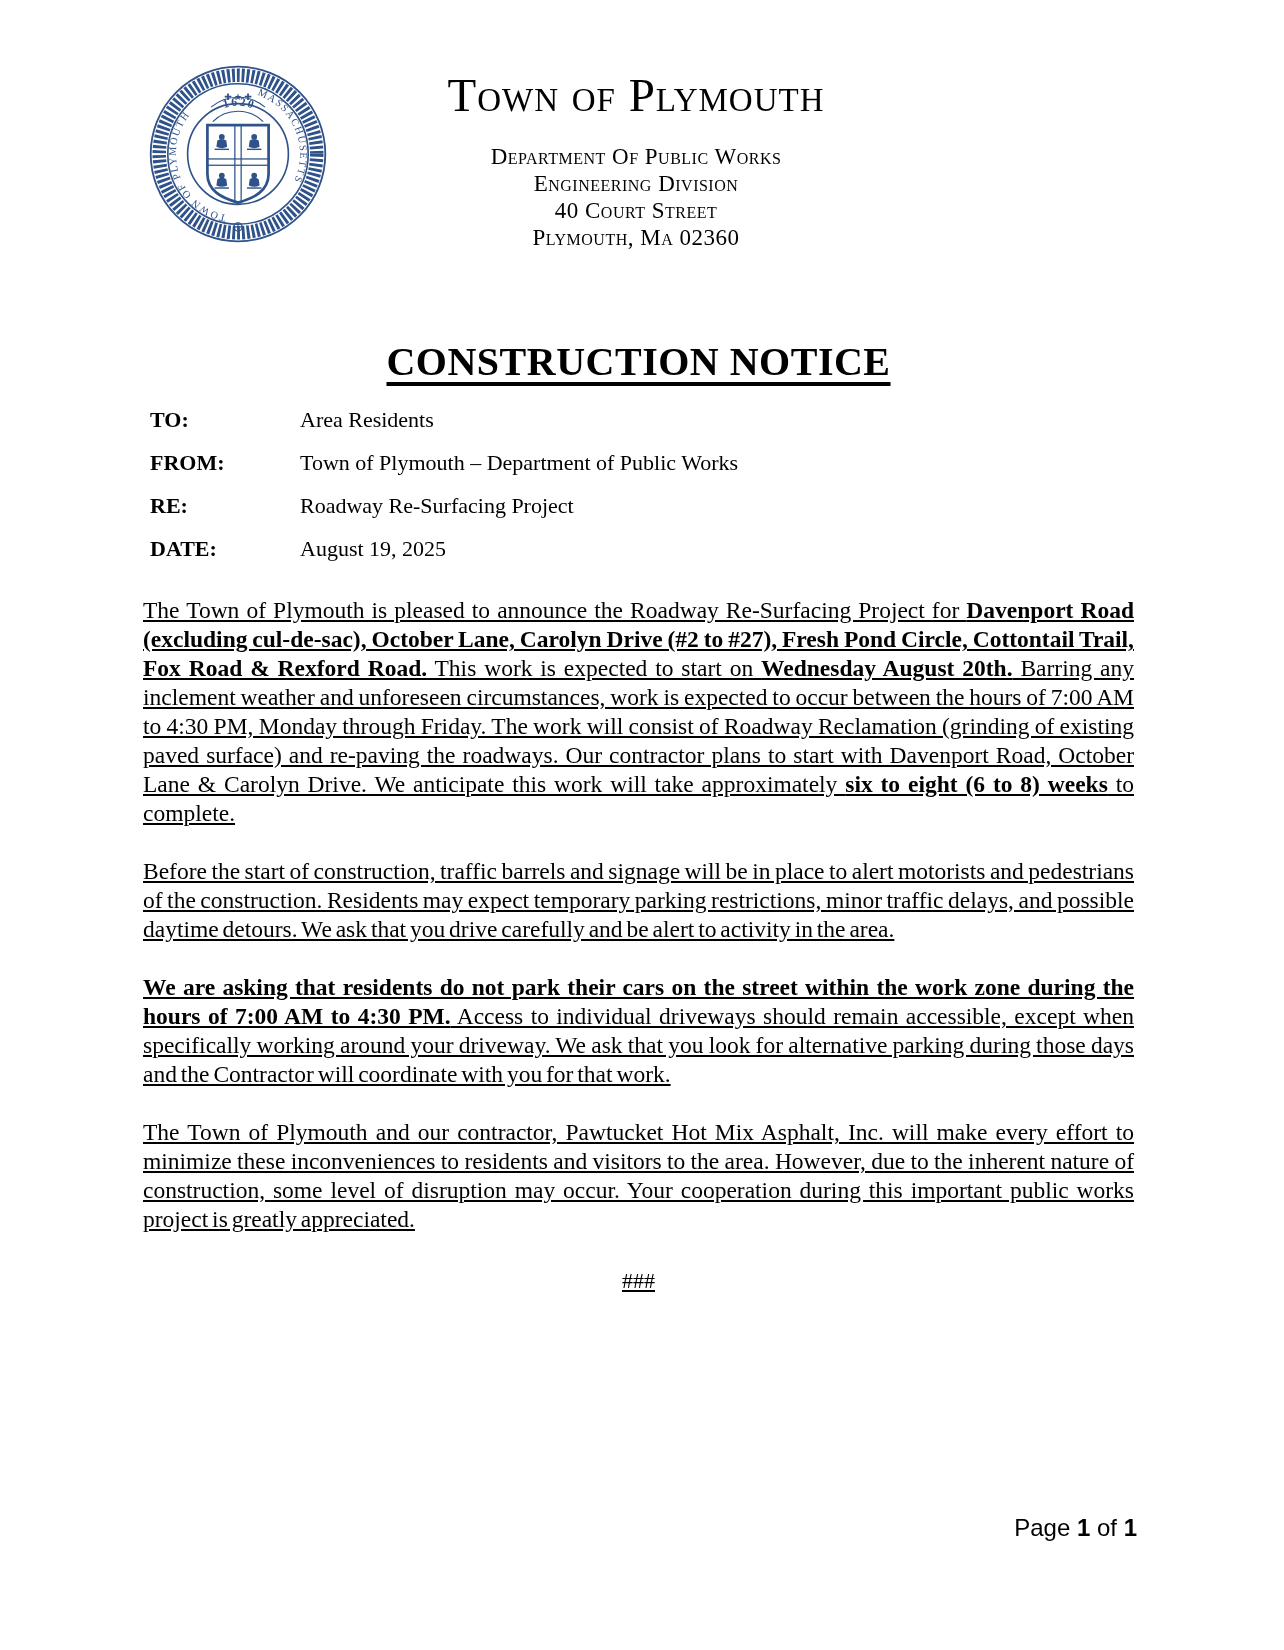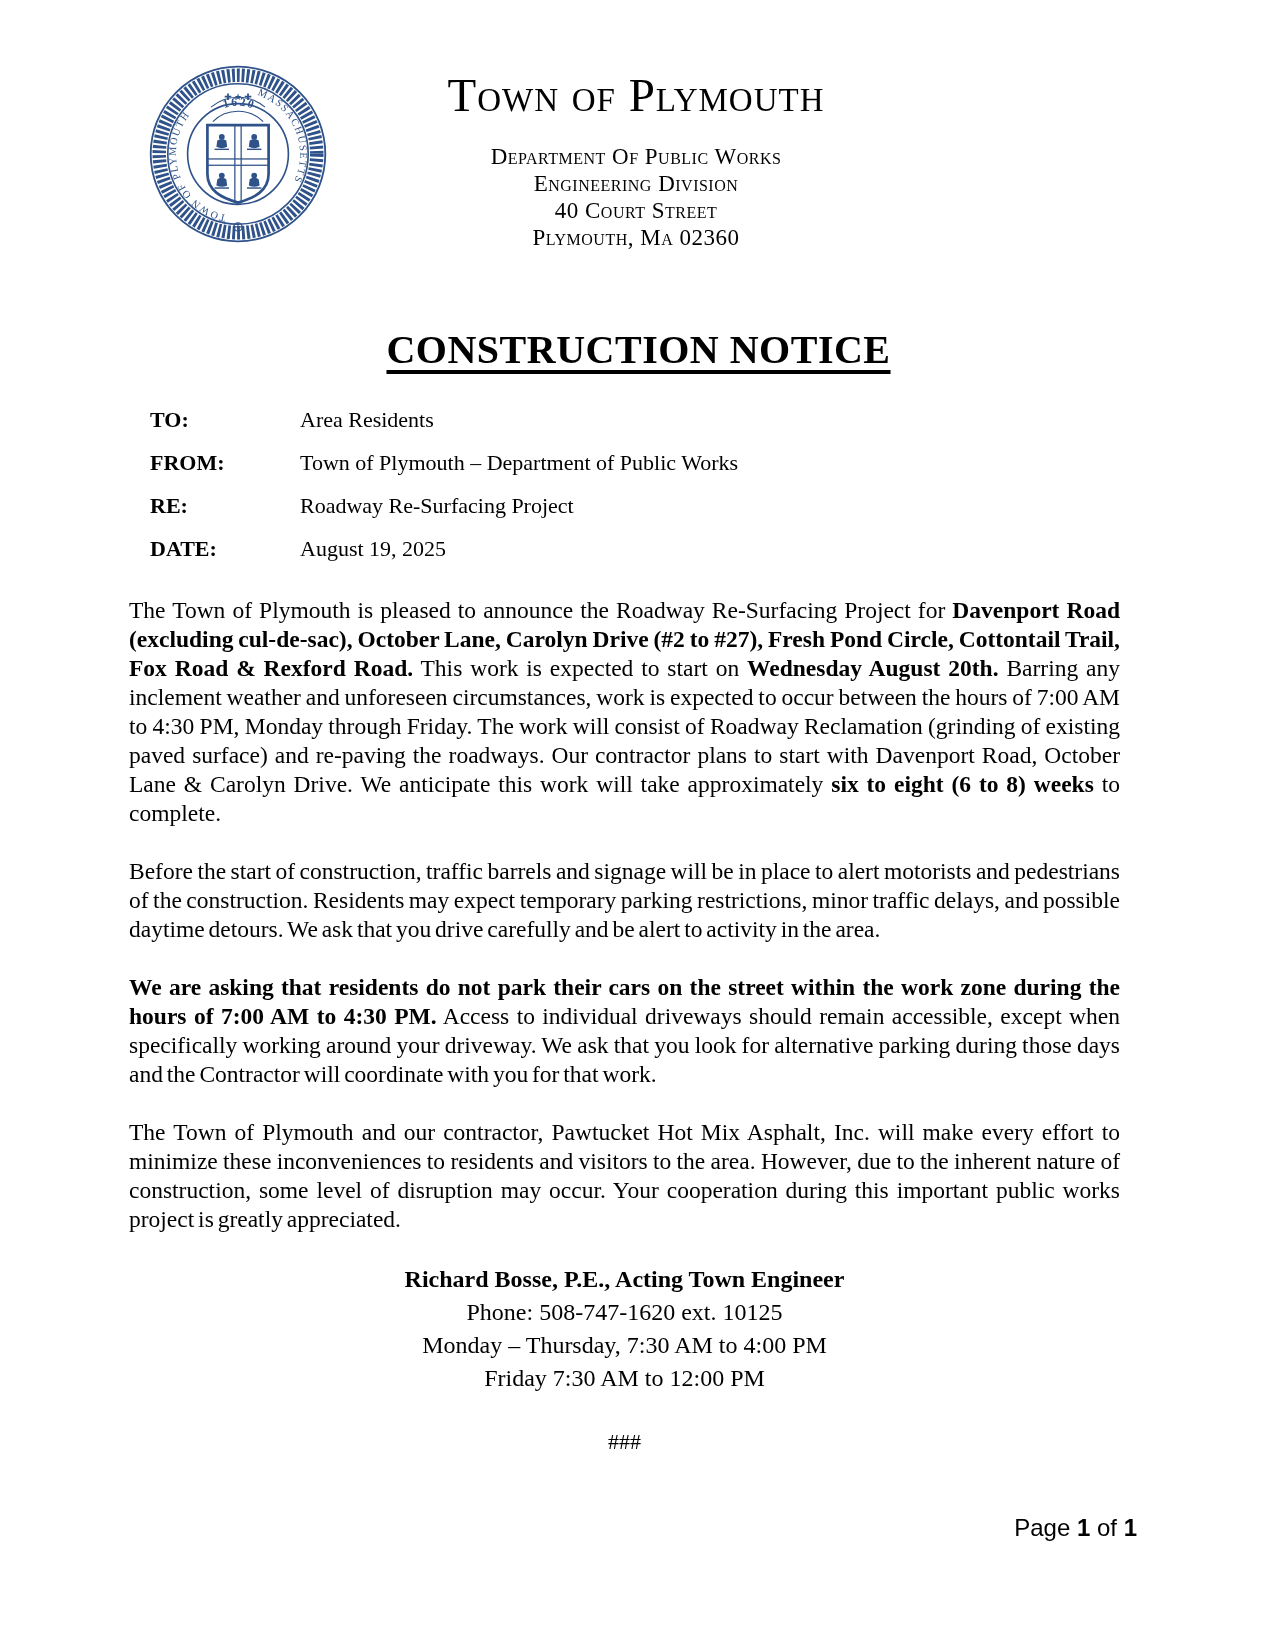--- a/index.html
+++ b/index.html
@@ -10,33 +10,33 @@
   
   .seal{position:absolute;left:148px;top:64px;width:180px;height:180px;}
   .header-text{position:absolute;left:330px;top:70px;width:612px;text-align:center;}
   .org-title{
     font-size:47px;font-variant:small-caps;letter-spacing:1px;line-height:1.08;
   }
   .org-line{font-size:23px;font-variant:small-caps;line-height:27px;letter-spacing:0.5px;}
   .org-lines{margin-top:22px;}
   
   .notice-title{
-    position:absolute;top:326px;left:143px;width:991px;margin:0;
+    position:absolute;top:338px;left:143px;width:991px;margin:0;
     text-align:center;font-size:40px;font-weight:bold;letter-spacing:0.5px;
   }
   .notice-title .underline{
     text-decoration:underline;text-decoration-thickness:4px;text-underline-offset:7px;
   }
   
   .meta{position:absolute;top:404px;left:150px;width:984px;}
   .meta-row{display:flex;font-size:22px;line-height:31px;margin-bottom:12px;}
   .meta-label{font-weight:bold;width:150px;flex:0 0 150px;}
   .meta-value{flex:1;}
   
-  .content{position:absolute;top:596px;left:129px;width:991px;}
+  .content{position:absolute;top:596px;left:143px;width:991px;text-decoration:underline;}
   .para{margin:0 0 29px 0;font-size:23.5px;line-height:29px;}
   .para-justify{text-align:justify;text-justify:inter-word;word-spacing:-2px;}
   .para-left{text-align:left;}
   .contact{text-align:center;margin-top:4px;}
   .contact p{margin:0;font-size:24px;line-height:33px;}
   .contact .contact-name{font-weight:bold;}
   .closing{margin:34px 0 0 0;text-align:center;font-size:22px;}
   
   .footer{
     position:absolute;right:147px;bottom:108px;
@@ -131,26 +131,20 @@
     </section>
 
   <section class="content">
     <div id="body-paragraphs">
         <p class="para para-justify"><span>The Town of Plymouth is pleased to announce the Roadway Re-Surfacing Project for </span><b>Davenport Road (excluding cul-de-sac), October Lane, Carolyn Drive (#2 to #27), Fresh Pond Circle, Cottontail Trail, Fox Road &amp; Rexford Road.</b><span> This work is expected to start on </span><b>Wednesday August 20th.</b><span> Barring any inclement weather and unforeseen circumstances, work is expected to occur between the hours of 7:00 AM to 4:30 PM, Monday through Friday. The work will consist of Roadway Reclamation (grinding of existing paved surface) and re-paving the roadways. Our contractor plans to start with Davenport Road, October Lane &amp; Carolyn Drive. We anticipate this work will take approximately </span><b>six to eight (6 to 8) weeks</b><span> to complete.</span></p>
         <p class="para para-justify"><span>Before the start of construction, traffic barrels and signage will be in place to alert motorists and pedestrians of the construction. Residents may expect temporary parking restrictions, minor traffic delays, and possible daytime detours. We ask that you drive carefully and be alert to activity in the area.</span></p>
         <p class="para para-justify"><b>We are asking that residents do not park their cars on the street within the work zone during the hours of 7:00 AM to 4:30 PM.</b><span> Access to individual driveways should remain accessible, except when specifically working around your driveway. We ask that you look for alternative parking during those days and the Contractor will coordinate with you for that work.</span></p>
         <p class="para para-justify"><span>The Town of Plymouth and our contractor, Pawtucket Hot Mix Asphalt, Inc. will make every effort to minimize these inconveniences to residents and visitors to the area. However, due to the inherent nature of construction, some level of disruption may occur. Your cooperation during this important public works project is greatly appreciated.</span></p>
       </div>
 
-    <div class="contact">
-      <p class="contact-name">Richard Bosse, P.E., Acting Town Engineer</p>
-      <p>Phone: 508-747-1620 ext. 10125</p>
-      <p>Monday – Thursday, 7:30 AM to 4:00 PM</p>
-      <p>Friday 7:30 AM to 12:00 PM</p>
-    </div>
 
     <p class="closing">###</p>
   </section>
 
   <div class="footer">
     <span>Page </span><b>1</b><span> of </span><b>1</b>
   </div>
 
 </div>
 

